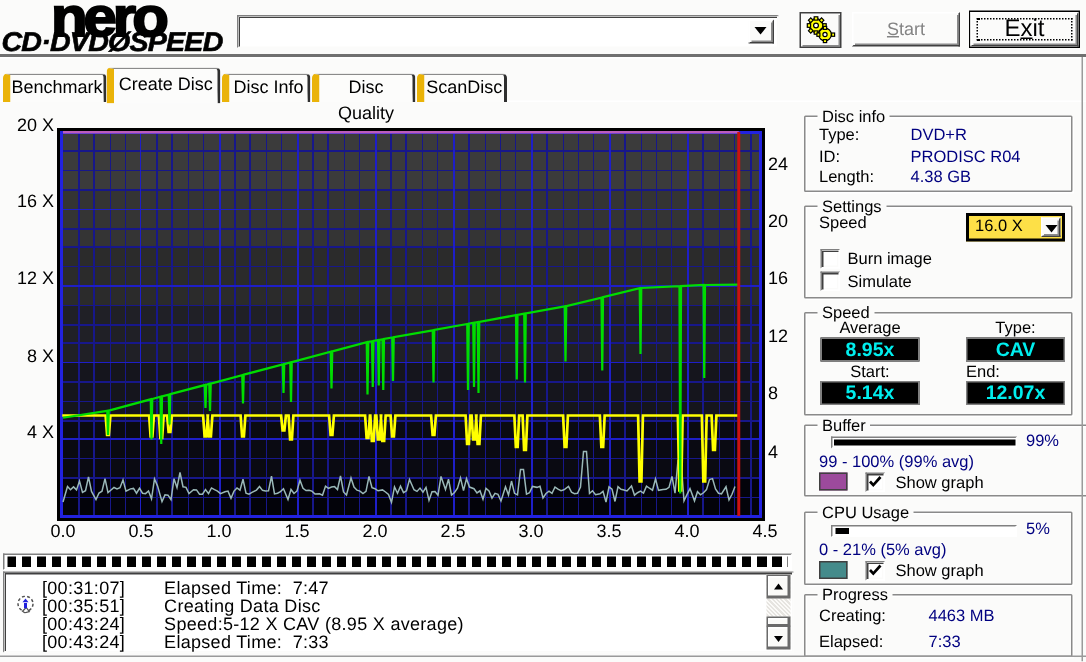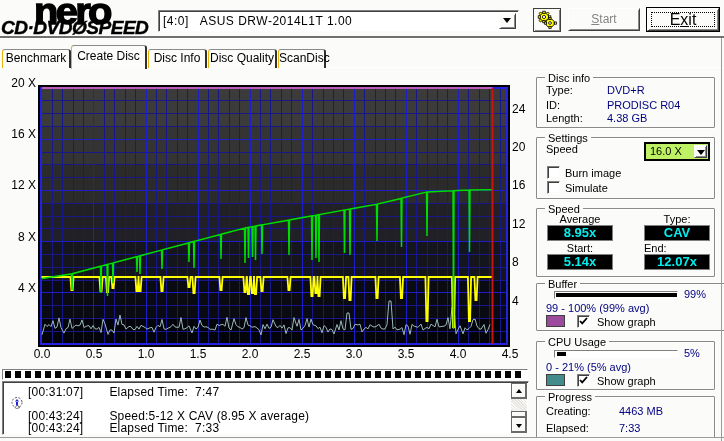--- a/index.html
+++ b/index.html
@@ -7,28 +7,27 @@
 .raised{border-top:1px solid #fff;border-left:1px solid #fff;border-right:1px solid #404040;border-bottom:1px solid #404040;box-shadow:inset 1px 1px 0 #fbfbfa, inset -1px -1px 0 #8a8a8a;background:#fbfbfa}
 .sunk{border-top:1px solid #808080;border-left:1px solid #808080;border-right:1px solid #fff;border-bottom:1px solid #fff}
 .sunk2{border-top:1px solid #808080;border-left:1px solid #808080;border-right:1px solid #fbfbfa;border-bottom:1px solid #fbfbfa;box-shadow:inset 1px 1px 0 #404040, inset -1px -1px 0 #fff;background:#fff}
 .grp{position:absolute;border:1px solid #8a8a8a;box-shadow:inset 1px 1px 0 #fff, 1px 1px 0 #fff;border-radius:1px}
 .grp>b{position:absolute;left:8px;top:-6px;background:#fbfbfa;padding:0 3px;font-weight:normal;line-height:12px}
 .bl{color:#000080}
 .sbb{background:#fafaf8;border:1px solid #6a6a6a;border-right-width:2px;border-bottom-width:2px;box-shadow:inset 1px 1px 0 #fff}
 .cb{position:absolute;width:13px;height:13px;background:#fff;border-top:1px solid #808080;border-left:1px solid #808080;border-right:1px solid #fff;border-bottom:1px solid #fff;box-shadow:inset 1px 1px 0 #404040, inset -1px -1px 0 #fbfbfa}
 
 .vbox{position:absolute;width:66px;height:16px;background:#000;border:1px solid #808080;color:#00eeee;font-weight:bold;font-size:13px;text-align:center;line-height:14px}
-.tab{position:absolute;top:49px;height:19px;background:#fcfcfb;border-top:1px solid #8a8a8a;border-left:1px solid #eab308;border-right:2px solid #2f2f2f;border-top-left-radius:3px;border-top-right-radius:3px;text-align:center;line-height:17px;font-size:12px}
+.tab{position:absolute;top:49px;height:19px;background:#fcfcfb;border-top:1px solid #8a8a8a;border-left:5px solid #eab308;border-right:2px solid #2f2f2f;border-top-left-radius:3px;border-top-right-radius:3px;text-align:center;line-height:17px;font-size:12px}
 </style></head><body>
 
 <div class="abs" style="left:34px;top:-9px;font-size:37px;font-weight:bold;letter-spacing:-2.5px;-webkit-text-stroke:1.3px #000;transform:scaleX(1.08);transform-origin:left top">nero</div>
 <div class="abs" style="left:1px;top:18px;font-size:18px;font-weight:bold;font-style:italic;letter-spacing:-0.5px;-webkit-text-stroke:0.4px #000;transform:scaleX(1.06);transform-origin:left top">CD·DVDØSPEED</div>
 
 <div class="abs sunk2" style="left:158px;top:10px;width:361px;height:22px">
- <div class="abs" style="left:4px;top:3px;font-size:12px;letter-spacing:0.5px;white-space:pre">[4:0]   ASUS DRW-2014L1T 1.00</div>
  <div class="abs raised" style="right:2px;top:2px;width:17px;height:16px">
   <div class="abs" style="left:3px;top:4px;width:0;height:0;border-left:4px solid transparent;border-right:4px solid transparent;border-top:5px solid #000"></div>
  </div>
 </div>
 
 <div class="abs raised" style="left:533px;top:8px;width:28px;height:24px;border-color:#404040">
  <svg width="24" height="20" style="position:absolute;left:1px;top:1px" viewBox="0 0 24 20">
   <g stroke="#000" stroke-width="0.8">
    <circle cx="9" cy="7" r="4.6" fill="#ffff00"></circle>
    <g fill="#ffff00">
@@ -61,21 +60,21 @@
   E<span style="text-decoration:underline">x</span>it</div>
 </div>
 
 <div class="abs" style="left:0;top:36px;width:724px;height:2px;background:#707070"></div>
 <div class="abs" style="left:0;top:38px;width:724px;height:1px;background:#fff"></div>
 
 <div class="abs" style="left:0;top:67px;width:724px;height:2px;background:#fbfbfa;border-top:1px solid #fff"></div>
 <div class="tab" style="left:2px;width:69px">Benchmark</div>
 <div class="tab" style="left:148px;width:59px">Disc Info</div>
 <div class="tab" style="left:208px;width:69px">Disc Quality</div>
-<div class="tab" style="left:278px;width:48px">ScanDisc</div>
+<div class="tab" style="left:278px;width:60px">ScanDisc</div>
 <div class="tab" style="left:71px;top:45px;width:76px;height:24px;line-height:20px;z-index:5">Create Disc</div>
 
 <svg width="724" height="441" viewBox="0 0 724 441" style="position:absolute;left:0;top:0">
     <rect x="41" y="88" width="467" height="38" fill="#3b3b3b" shape-rendering="crispEdges"></rect>
     <rect x="41" y="126" width="467" height="38" fill="#343434" shape-rendering="crispEdges"></rect>
     <rect x="41" y="164" width="467" height="39" fill="#2b2b2b" shape-rendering="crispEdges"></rect>
     <rect x="41" y="203" width="467" height="38" fill="#202026" shape-rendering="crispEdges"></rect>
     <rect x="41" y="241" width="467" height="39" fill="#15151d" shape-rendering="crispEdges"></rect>
     <rect x="41" y="280" width="467" height="38" fill="#0a0a12" shape-rendering="crispEdges"></rect>
     <rect x="41" y="318" width="467" height="26" fill="#03030a" shape-rendering="crispEdges"></rect>
@@ -118,20 +117,21 @@
       <text x="510" y="358" text-anchor="middle" font-size="12">4.5</text>
     </g>
   </svg>
 
 <div class="abs sunk" style="left:2px;top:369px;width:526px;height:11px;background:#fff">
  <div style="position:absolute;left:2px;top:1px;right:2px;bottom:1px;background:repeating-linear-gradient(90deg,#000 0 6px,#fff 6px 10px)"></div>
 </div>
 
 <div class="abs sunk2" style="left:2px;top:381px;width:527px;height:54px;font-size:12px;letter-spacing:0.2px">
  <div class="abs" style="left:25px;top:3px;white-space:pre">[00:31:07]<span style="display:inline-block;width:26px"></span>Elapsed Time:  7:47</div>
+ <div class="abs" style="left:25px;top:15px;white-space:pre">[00:35:51]<span style="display:inline-block;width:26px"></span>Creating Data Disc</div>
  <div class="abs" style="left:25px;top:27px;white-space:pre">[00:43:24]<span style="display:inline-block;width:26px"></span>Speed:5-12 X CAV (8.95 X average)</div>
  <div class="abs" style="left:25px;top:39px;white-space:pre">[00:43:24]<span style="display:inline-block;width:26px"></span>Elapsed Time:  7:33</div>
  <svg class="abs" style="left:8px;top:15px" width="13" height="12" viewBox="0 0 13 12">
    <circle cx="6" cy="5.5" r="5" fill="#fff" stroke="#555" stroke-width="1" stroke-dasharray="2 1.5"></circle>
    <path d="M4 10.5 L6.5 8 L8.5 10.8 L5.5 11.5Z" fill="#fff" stroke="#555" stroke-width="0.8"></path>
    <path d="M6 2 L8 4.5 L4 4.5Z" fill="#2222dd"></path>
    <rect x="5" y="5" width="2" height="3.5" fill="#2222dd"></rect>
  </svg>
  <div class="abs" style="right:1px;top:1px;width:16px;height:50px;background:repeating-linear-gradient(45deg,#e6e4e0 0 1px,#fbfaf8 1px 2px)">
   <div class="abs sbb" style="left:0;top:0;width:16px;height:16px">
@@ -150,21 +150,21 @@
     <div class="abs bl" style="left:70px;top:6px">DVD+R</div>
  <div class="abs" style="left:9px;top:21px">ID:</div>
     <div class="abs bl" style="left:70px;top:21px">PRODISC R04</div>
  <div class="abs" style="left:9px;top:34px">Length:</div>
     <div class="abs bl" style="left:70px;top:34px">4.38 GB</div>
 </div>
 
 <div class="grp" style="left:536px;top:137px;width:179px;height:62px">
     <b>Settings</b>
  <div class="abs" style="left:9px;top:5px">Speed</div>
- <div class="abs" style="left:107px;top:4px;width:66px;height:19px;border:2px solid #000;background:#bef264">
+ <div class="abs" style="left:107px;top:4px;width:66px;height:19px;border:2px solid #000;background:#fde047">
    <div class="abs" style="left:4px;top:1px;font-size:11px">16.0 X</div>
    <div class="abs raised" style="right:1px;top:1px;width:13px;height:13px">
         <div class="abs" style="left:2px;top:4px;width:0;height:0;border-left:4px solid transparent;border-right:4px solid transparent;border-top:5px solid #000"></div>
       </div>
  </div>
  <div class="cb" style="left:10px;top:28px"></div>
     <div class="abs" style="left:28px;top:29px">Burn image</div>
  <div class="cb" style="left:10px;top:43px"></div>
     <div class="abs" style="left:28px;top:44px">Simulate</div>
 </div>

